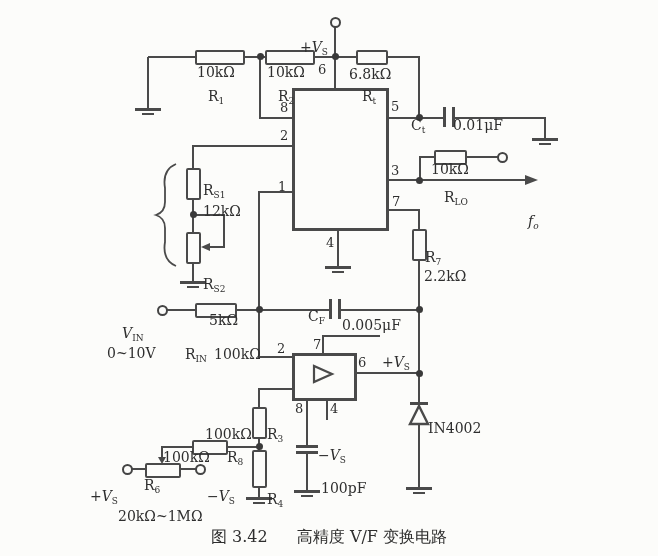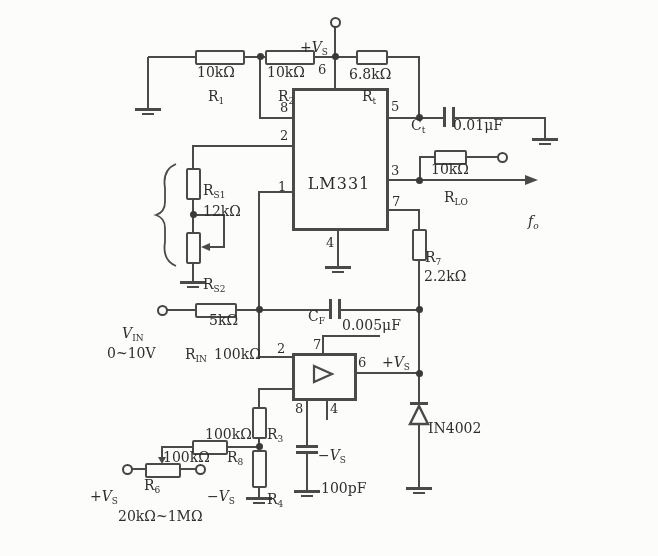--- a/index.html
+++ b/index.html
@@ -115,21 +115,20 @@
   <div class="plate-v" style="left:338px;top:299px"></div>
   <div class="plate-h" style="left:296px;top:445px"></div>
   <div class="plate-h" style="left:296px;top:451px"></div>
 
   <div class="w" style="left:410px;top:402px;width:18px;height:3px"></div>
   <svg style="left:408px;top:403px" width="22" height="24" viewBox="0 0 22 24">
     <polygon points="2,21 20,21 11,3" fill="none" stroke="#4a4a4a" stroke-width="2.4"></polygon>
   </svg>
 
   <div class="box" style="left:292px;top:88px;width:91px;height:137px"></div>
-  <div class="lbl" style="left:292px;top:148px;width:94px;text-align:center;font-size:16px;letter-spacing:1px">LM331</div>
 
   <div class="box" style="left:292px;top:353px;width:59px;height:42px"></div>
   <svg style="left:312px;top:364px" width="24" height="20" viewBox="0 0 24 20">
     <polygon points="2,2 2,18 20,10" fill="none" stroke="#4a4a4a" stroke-width="2.2"></polygon>
   </svg>
 
   <svg style="left:152px;top:162px" width="28" height="106" viewBox="0 0 28 106">
     <path d="M24,2 Q10,8 13,26 L13,40 Q13,50 4,53 Q13,56 13,66 L13,80 Q10,98 24,104" fill="none" stroke="#4a4a4a" stroke-width="1.8"></path>
   </svg>
 
@@ -210,14 +209,18 @@
 
   <div class="lbl" style="left:205px;top:399px">100kΩ</div>
   <div class="lbl" style="left:267px;top:399px"><span>R</span><sub>3</sub></div>
   <div class="lbl" style="left:163px;top:422px">100kΩ</div>
   <div class="lbl" style="left:227px;top:422px"><span>R</span><sub>8</sub></div>
   <div class="lbl" style="left:144px;top:450px"><span>R</span><sub>6</sub></div>
   <div class="lbl" style="left:118px;top:481px">20kΩ~1MΩ</div>
   <div class="lbl" style="left:267px;top:464px"><span>R</span><sub>4</sub></div>
   <div class="lbl" style="left:321px;top:453px">100pF</div>
 
+  <div class="caption">
+    <span>图 3.42</span>
+    <span>高精度 V/F 变换电路</span>
+  </div>
 
 </div>
 
 </body></html>

